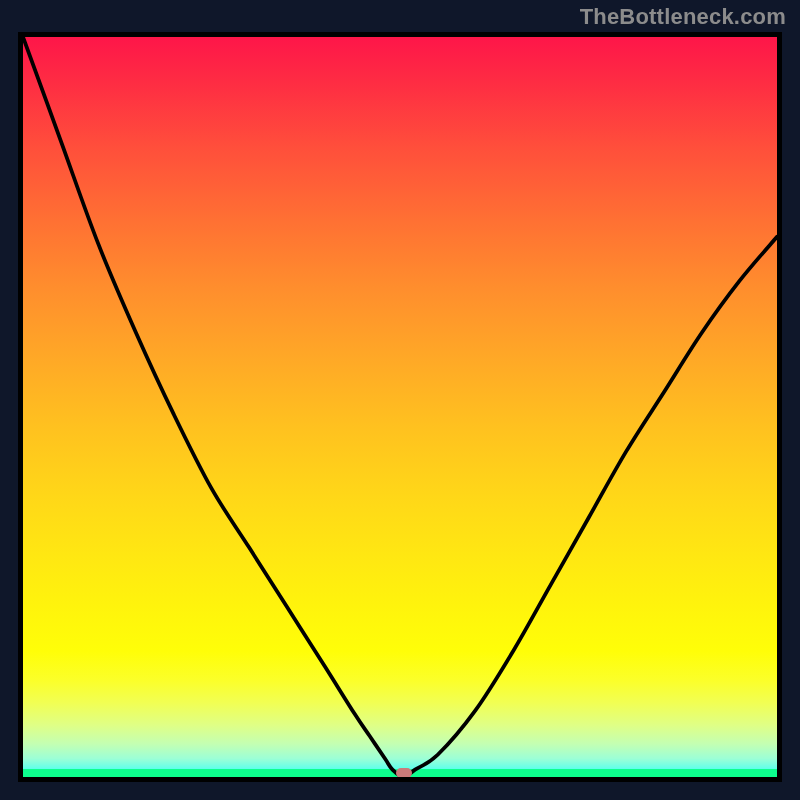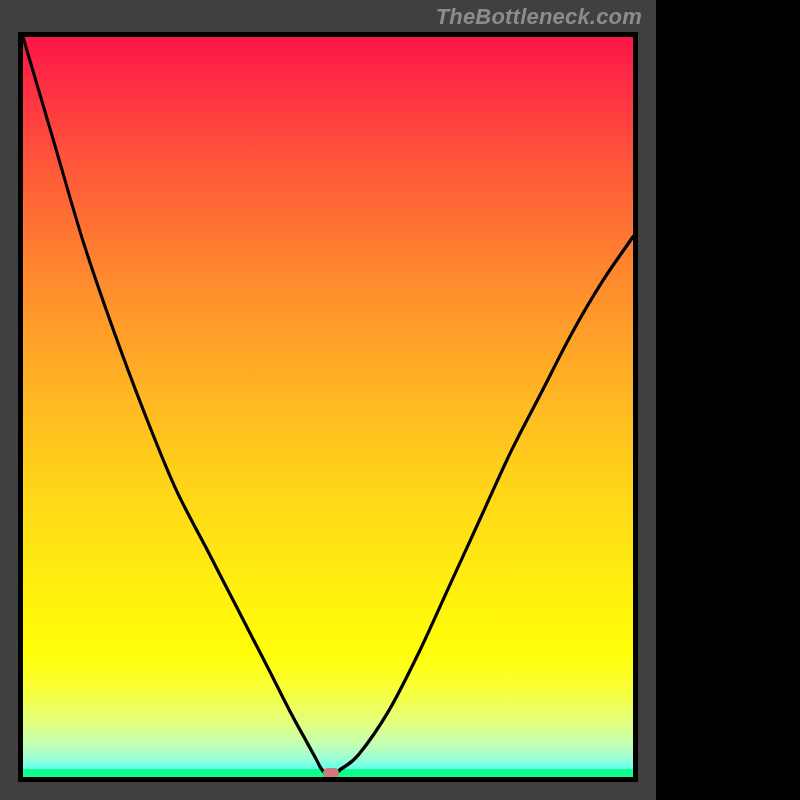--- a/index.html
+++ b/index.html
@@ -5,24 +5,23 @@
   html, body {
     margin: 0;
     padding: 0;
     width: 800px;
     height: 800px;
     background: #000;
     font-family: Arial, Helvetica, sans-serif;
   }
   .frame {
     position: relative;
-    width: 656px;
+    width: 800px;
     height: 800px;
-    background: #404040;
-    font-style: italic;
+    background: #0f172a;
   }
   .attribution {
     position: absolute;
     top: 4px;
     right: 14px;
     color: #8c8c8c;
     font-size: 22px;
     font-weight: 600;
     letter-spacing: 0.2px;
     z-index: 5;

